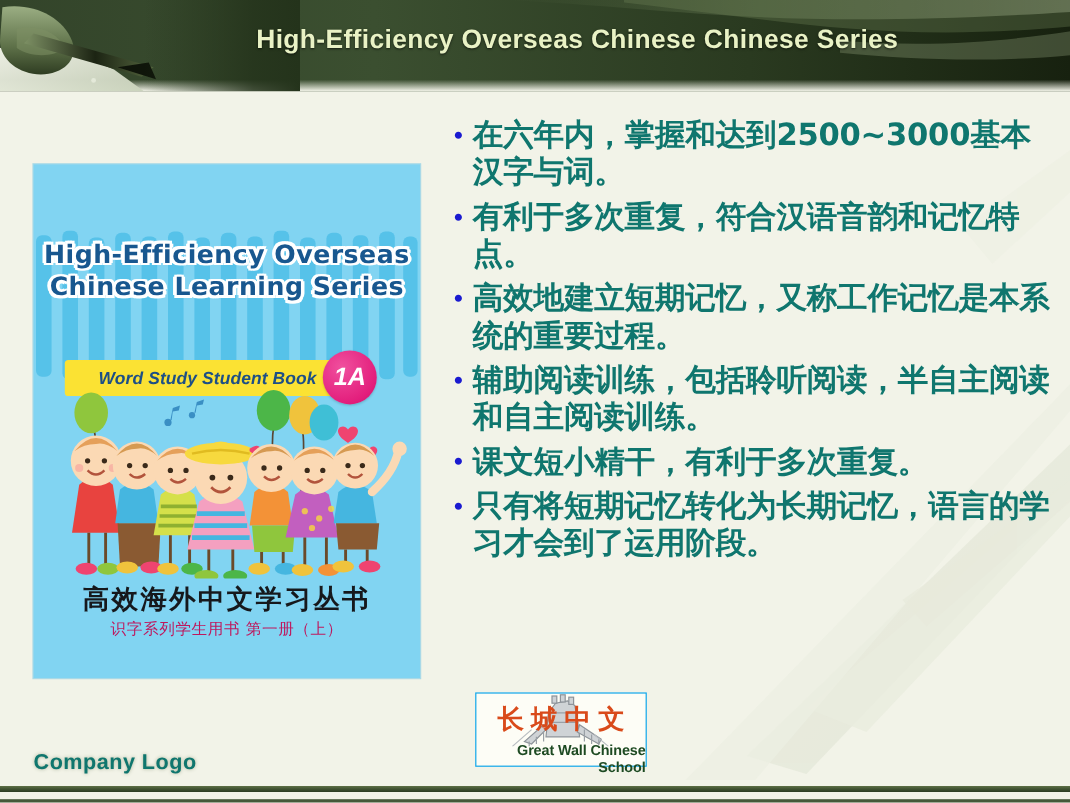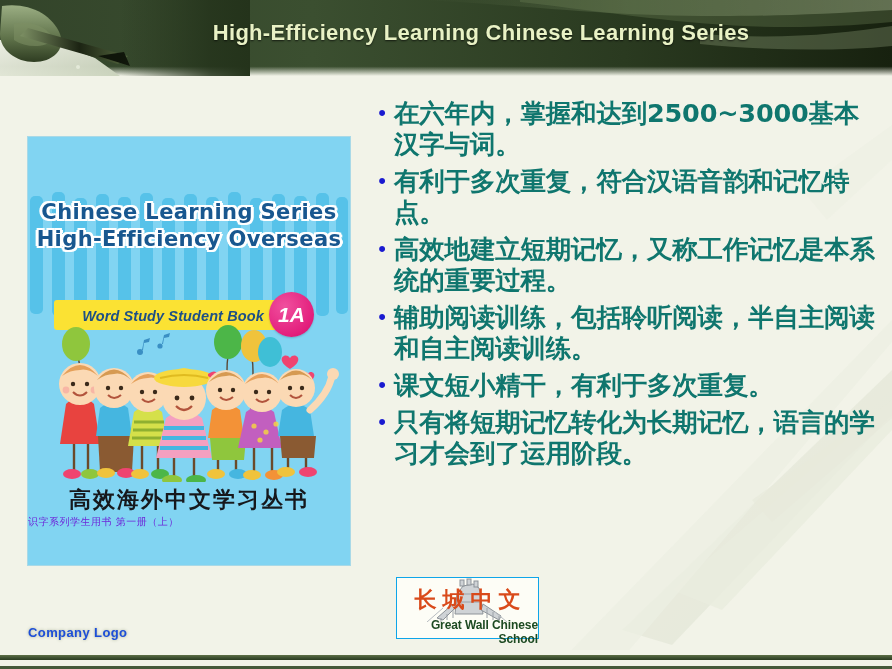--- a/index.html
+++ b/index.html
@@ -73,22 +73,22 @@
     color:#fff;font-size:21px;font-weight:bold;font-style:italic;
     box-shadow:0 1px 2px rgba(0,0,0,.18);
   }
   .kids{position:absolute;left:10px;top:185px;width:302px;height:160px;}
   .cn-title{
     position:absolute;left:0;top:348px;width:322px;text-align:center;
     font-size:22px;font-weight:bold;color:#16181c;letter-spacing:2px;
     font-family:"DejaVu Sans","Liberation Sans",sans-serif;
   }
   .cn-sub1{
-    position:absolute;left:0;top:378px;width:322px;
-    font-size:10px;color:#6d28d9;letter-spacing:.5px;
+    position:absolute;left:0;top:378px;width:322px;text-align:center;
+    font-size:13px;color:#be185d;letter-spacing:.5px;
     font-family:"DejaVu Sans","Liberation Sans",sans-serif;
   }
   .cn-sub2{
     position:absolute;left:0;top:396px;width:322px;text-align:center;
     font-size:12.5px;color:#16181c;letter-spacing:.5px;
     font-family:"DejaVu Sans","Liberation Sans",sans-serif;
   }
 
   
   .bullets{
@@ -119,21 +119,21 @@
     text-indent:6px;
   }
   .logo .en{
     position:absolute;left:0;top:40px;width:141px;text-align:right;
     font-size:12px;font-weight:bold;color:#1d4a22;letter-spacing:-.1px;
   }
 
   
   .company-logo{
     position:absolute;left:28px;top:625px;
-    color:#1d4ed8;font-size:13px;font-weight:bold;letter-spacing:.4px;
+    color:#0f766e;font-size:18px;font-weight:bold;letter-spacing:.4px;
     text-shadow:0 0 3px rgba(160,170,140,.9);
   }
   .footer-line{
     position:absolute;left:0;top:655px;width:892px;height:5px;
     background:linear-gradient(to bottom,#5e7046 0%,#3e5030 55%,#2c3c21 100%);
   }
   .footer-line2{
     position:absolute;left:0;top:660px;width:892px;height:9px;background:#f2f3e8;
   }
   .footer-line3{
@@ -211,21 +211,21 @@
       </defs>
       <path d="M0 40 C30 34 60 44 95 58 L120 76 L0 76 Z" fill="url(#paper)" opacity=".95"></path>
       <path d="M2 6 C28 2 52 14 60 34 C66 50 52 62 34 62 C16 62 0 50 0 34 Z" fill="url(#skin)"></path>
       <path d="M14 24 C34 20 48 28 54 40 C44 48 26 48 14 40 Z" fill="#7d9064" opacity=".55"></path>
       <path d="M20 36 L118 64 L128 56 L28 28 Z" fill="url(#penG)"></path>
       <path d="M98 56 L130 66 L124 52 Z" fill="#0f150a"></path>
       <circle cx="78" cy="67" r="2" fill="#e9eedf" opacity=".8"></circle>
       <rect x="120" y="0" width="130" height="76" fill="url(#fadeR)"></rect>
     </svg>
 
-    <div class="header-title">High-Efficiency Learning Chinese Learning Series</div>
+    <div class="header-title">High-Efficiency Overseas Chinese Chinese Series</div>
   </div>
 
   <div class="book">
 
     <svg class="stripes" viewBox="0 0 322 130" preserveAspectRatio="none">
       <g fill="#4fbfe8" opacity=".85">
         <rect x="2" y="4" width="13" height="118" rx="5"></rect>
         <rect x="24" y="0" width="13" height="124" rx="5"></rect>
         <rect x="46" y="6" width="13" height="116" rx="5"></rect>
         <rect x="68" y="2" width="13" height="122" rx="5"></rect>
@@ -237,22 +237,22 @@
         <rect x="200" y="0" width="13" height="124" rx="5"></rect>
         <rect x="222" y="6" width="13" height="116" rx="5"></rect>
         <rect x="244" y="2" width="13" height="122" rx="5"></rect>
         <rect x="266" y="4" width="13" height="119" rx="5"></rect>
         <rect x="288" y="1" width="13" height="123" rx="5"></rect>
         <rect x="308" y="5" width="12" height="117" rx="5"></rect>
       </g>
     </svg>
 
     <div class="book-title">
+      <div>High-Efficiency Overseas</div>
       <div>Chinese Learning Series</div>
-      <div>High-Efficiency Overseas</div>
     </div>
 
     <div class="band"></div>
     <div class="band-text">Word Study Student Book</div>
     <div class="badge">1A</div>
 
     <svg class="kids" viewBox="0 0 302 160">
       <g stroke="#5a4632" stroke-width="1.4" fill="none">
 
         <path d="M40 34 C46 60 40 86 44 108"></path>

